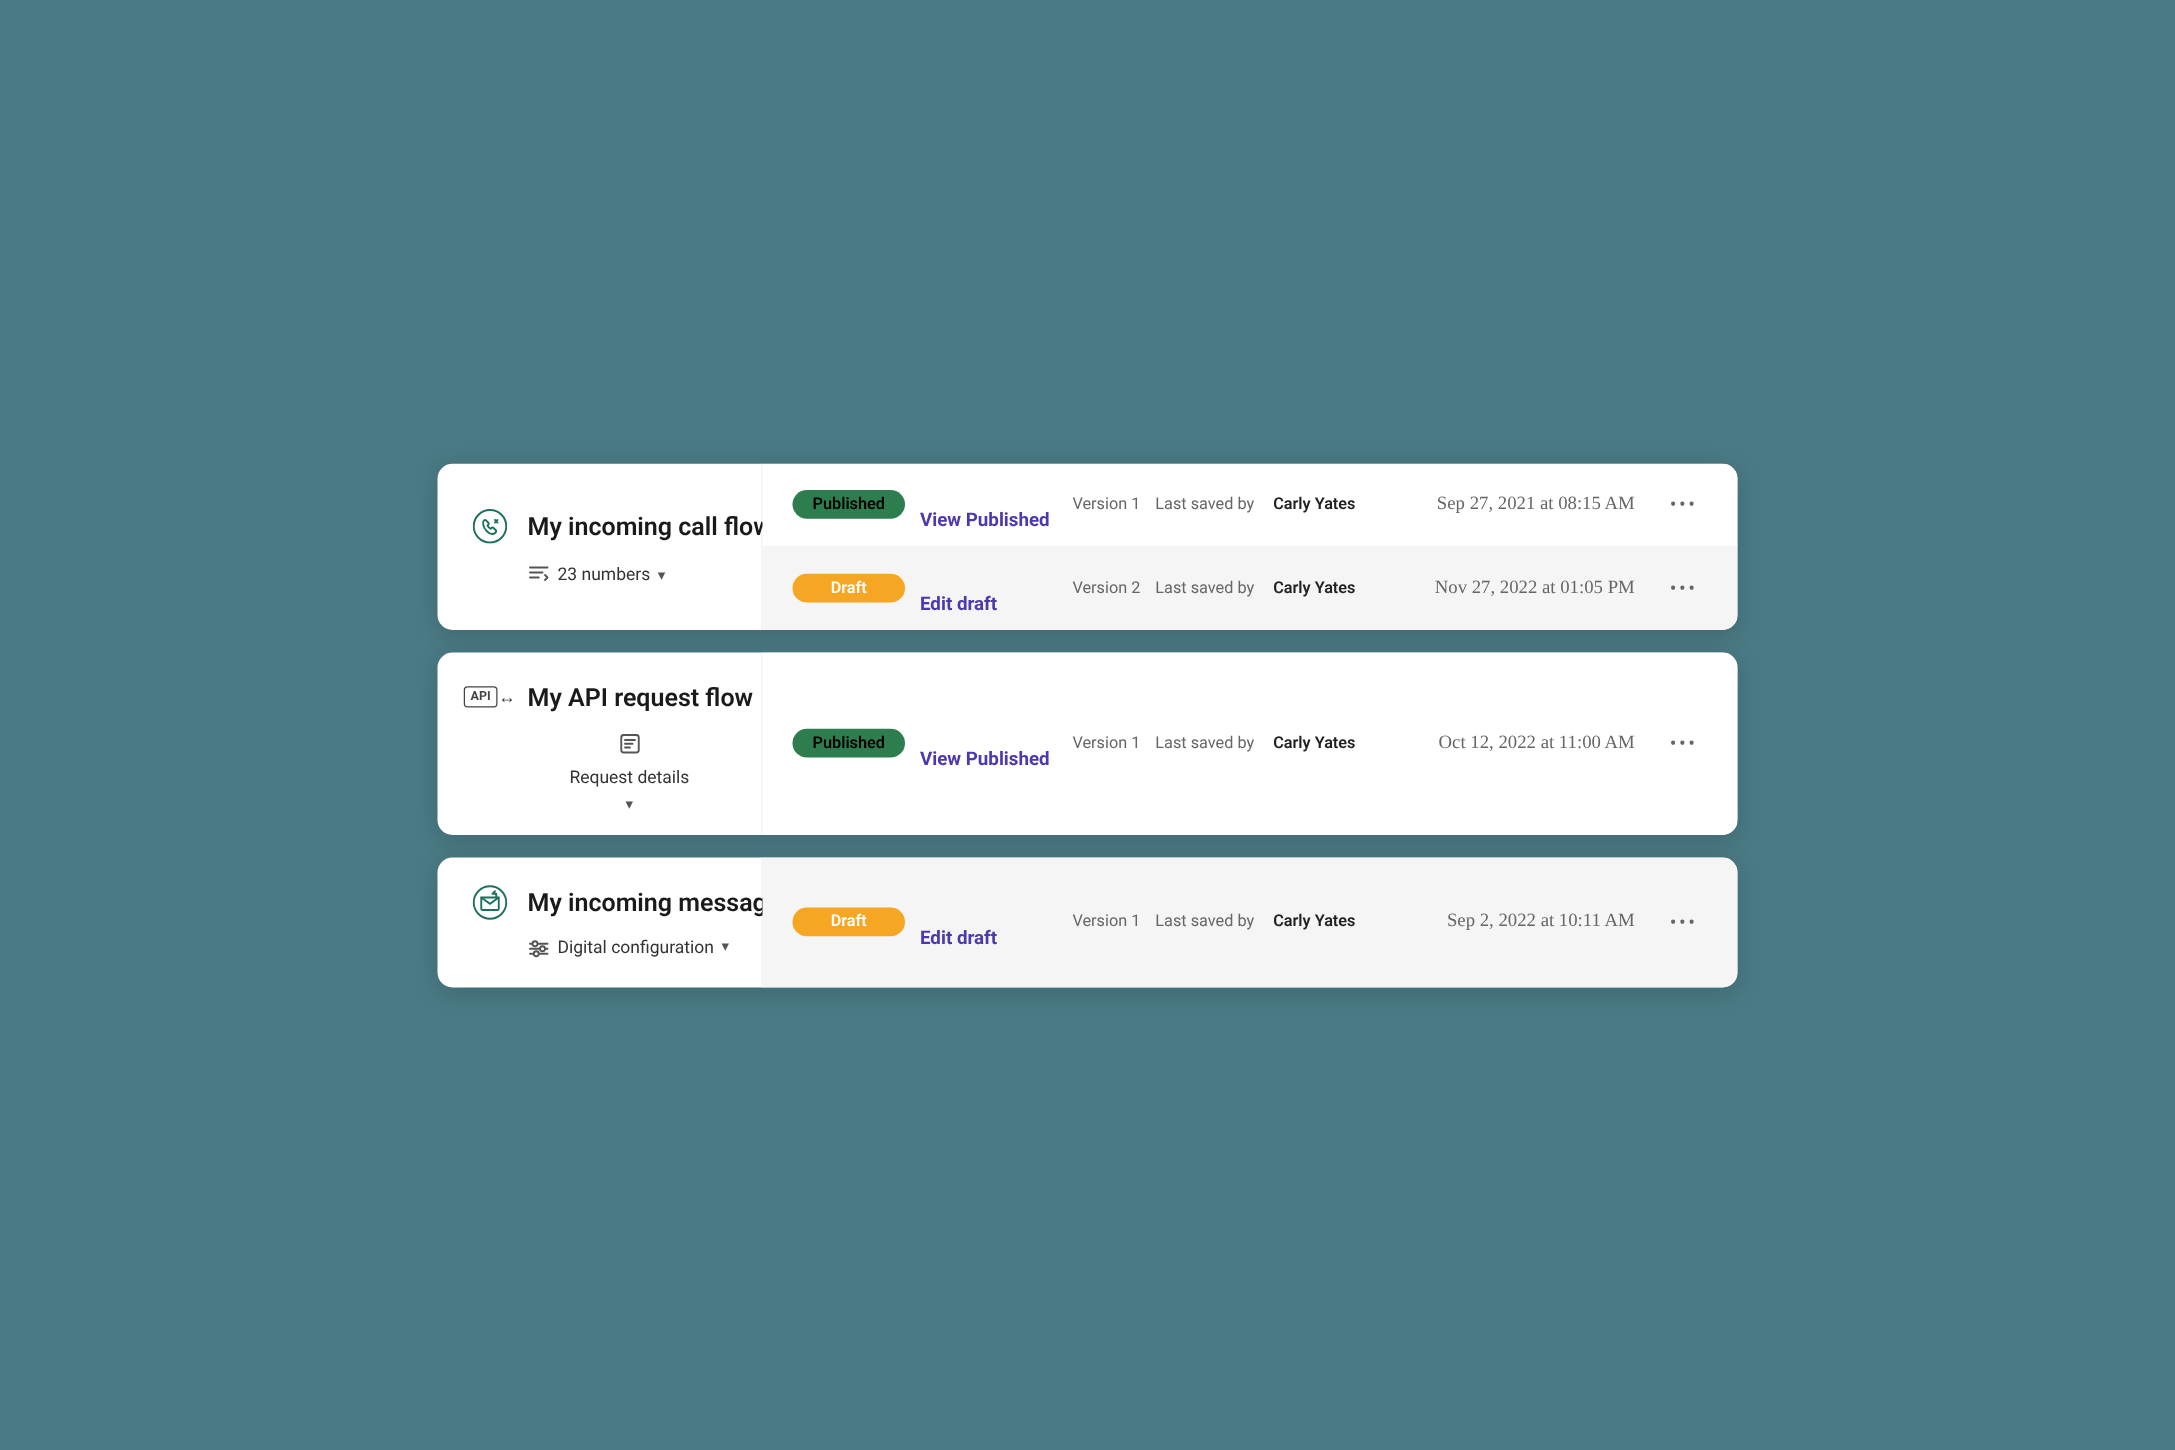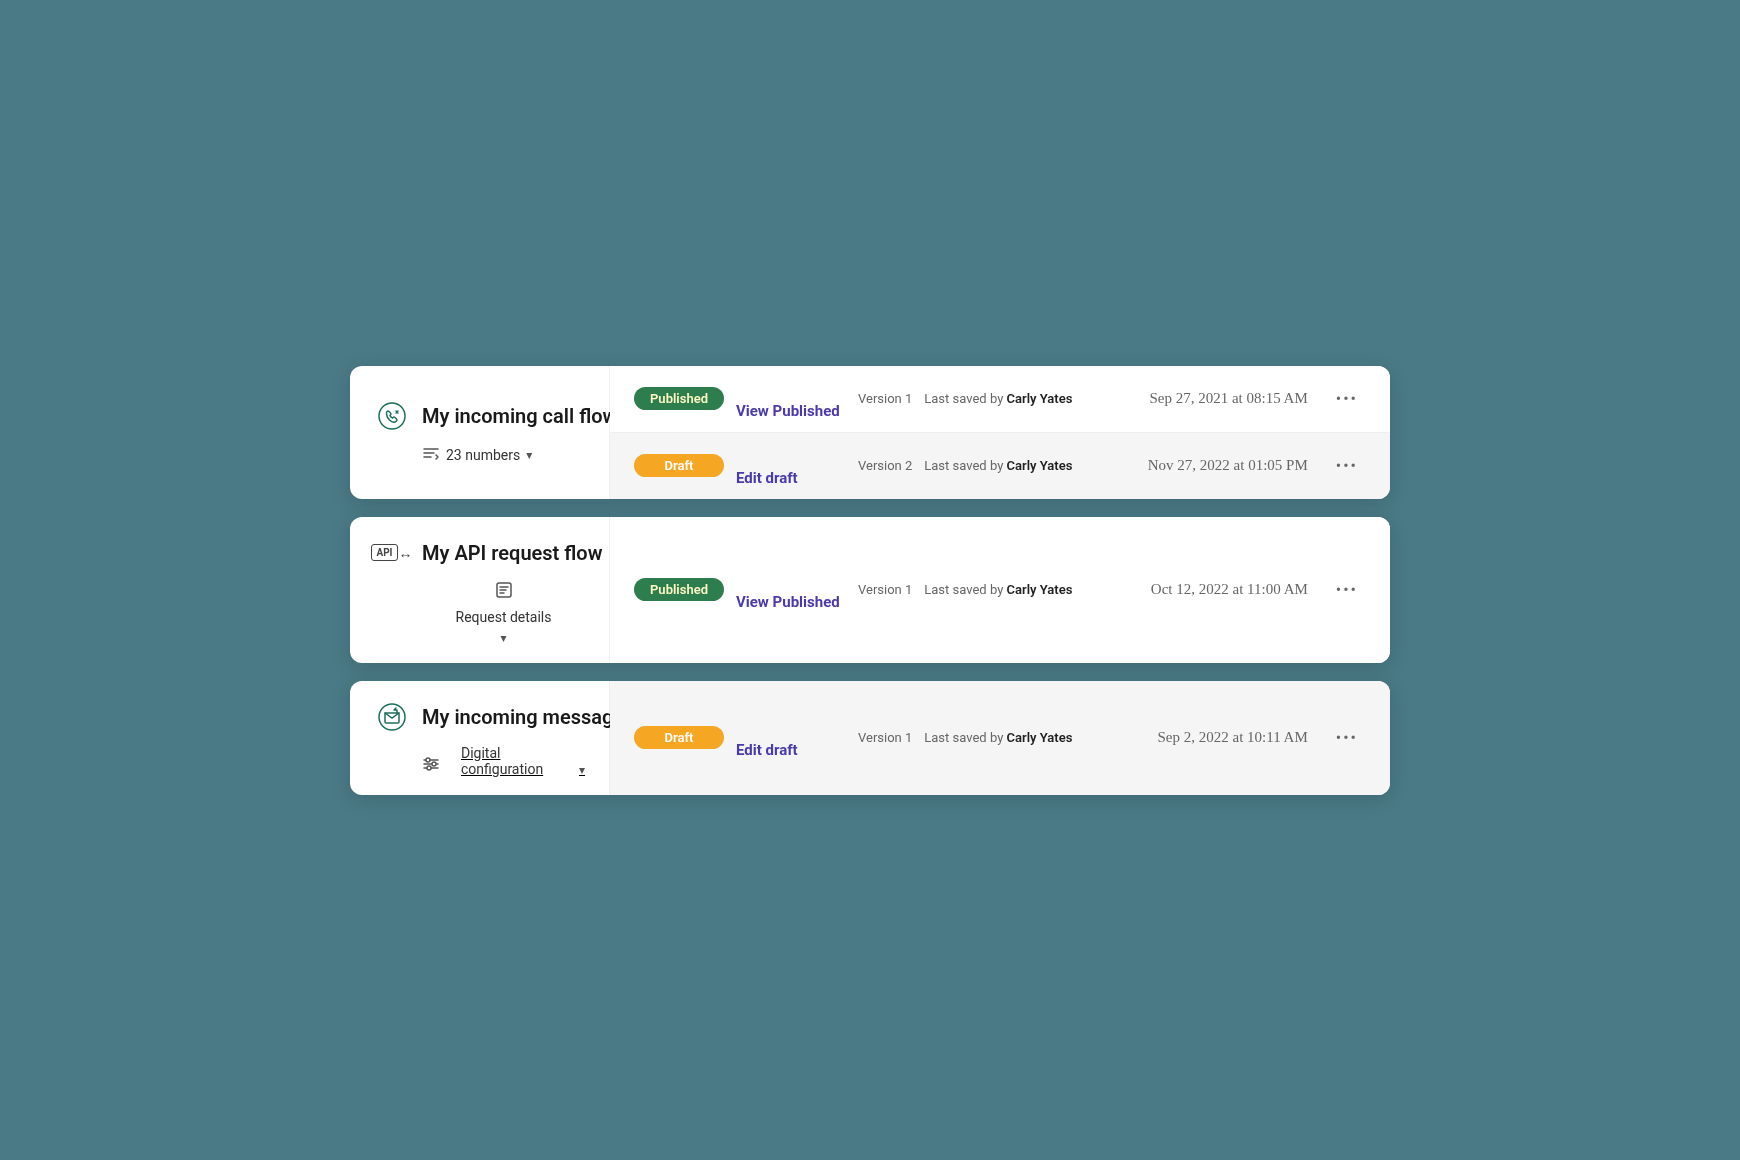--- a/index.html
+++ b/index.html
@@ -102,21 +102,21 @@
       padding: 4px 14px;
       border-radius: 20px;
       font-size: 13px;
       font-weight: 600;
       min-width: 90px;
       flex-shrink: 0;
     }
 
     .badge-published {
       background: #2e7d4f;
-      color: #fef9c3;
+      color: #000000;
     }
 
     .badge-draft {
       background: #f5a623;
       color: #ffffff;
     }
 
     .action-link {
       font-size: 15px;
       font-weight: 700;
@@ -135,20 +135,21 @@
 
     .last-saved-text {
       font-size: 13px;
       color: #666;
       white-space: nowrap;
     }
 
     .last-saved-text strong {
       color: #222;
       font-weight: 600;
+      margin-left: 12px;
     }
 
     .timestamp {
       font-size: 15px;
       color: #666;
       margin-left: auto;
       white-space: nowrap;
       font-family: Liberation Serif, serif;
     }
 
@@ -255,21 +256,21 @@
             <div class="flow-icon">
               <svg width="30" height="30" viewBox="0 0 30 30" fill="none" xmlns="http://www.w3.org/2000/svg">
       <circle cx="15" cy="15" r="13" stroke="#1e6f5c" stroke-width="1.5" fill="none"></circle>
       <path d="M8 11h14v9a1 1 0 01-1 1H9a1 1 0 01-1-1V11z" stroke="#1e6f5c" stroke-width="1.5" fill="none"></path>
       <path d="M8 11l7 5 7-5" stroke="#1e6f5c" stroke-width="1.5" fill="none"></path>
       <path d="M17 8l2-2M17 8h3v3" stroke="#1e6f5c" stroke-width="1.5" stroke-linecap="round" stroke-linejoin="round" fill="none"></path>
     </svg>
             </div>
             <span class="flow-title">My incoming message flow</span>
           </div>
-          <div style="display: flex; align-items: flex-end; gap: 21px; padding-left: 48px; text-decoration: underline;">
+          <div style="display: flex; align-items: flex-start; gap: 6px; padding-left: 48px;">
             <span><svg width="18" height="18" viewBox="0 0 18 18" fill="none">
                 <path d="M2 5h14M2 9h14M2 13h14" stroke="#555" stroke-width="1.5" stroke-linecap="round"></path>
                 <circle cx="6" cy="5" r="2" fill="white" stroke="#555" stroke-width="1.5"></circle>
                 <circle cx="12" cy="9" r="2" fill="white" stroke="#555" stroke-width="1.5"></circle>
                 <circle cx="7" cy="13" r="2" fill="white" stroke="#555" stroke-width="1.5"></circle>
               </svg></span>
             <span class="sub-label">Digital configuration</span>
             <span style="font-size: 12px; color: rgb(85, 85, 85);">▾</span>
           </div>
         </div>

